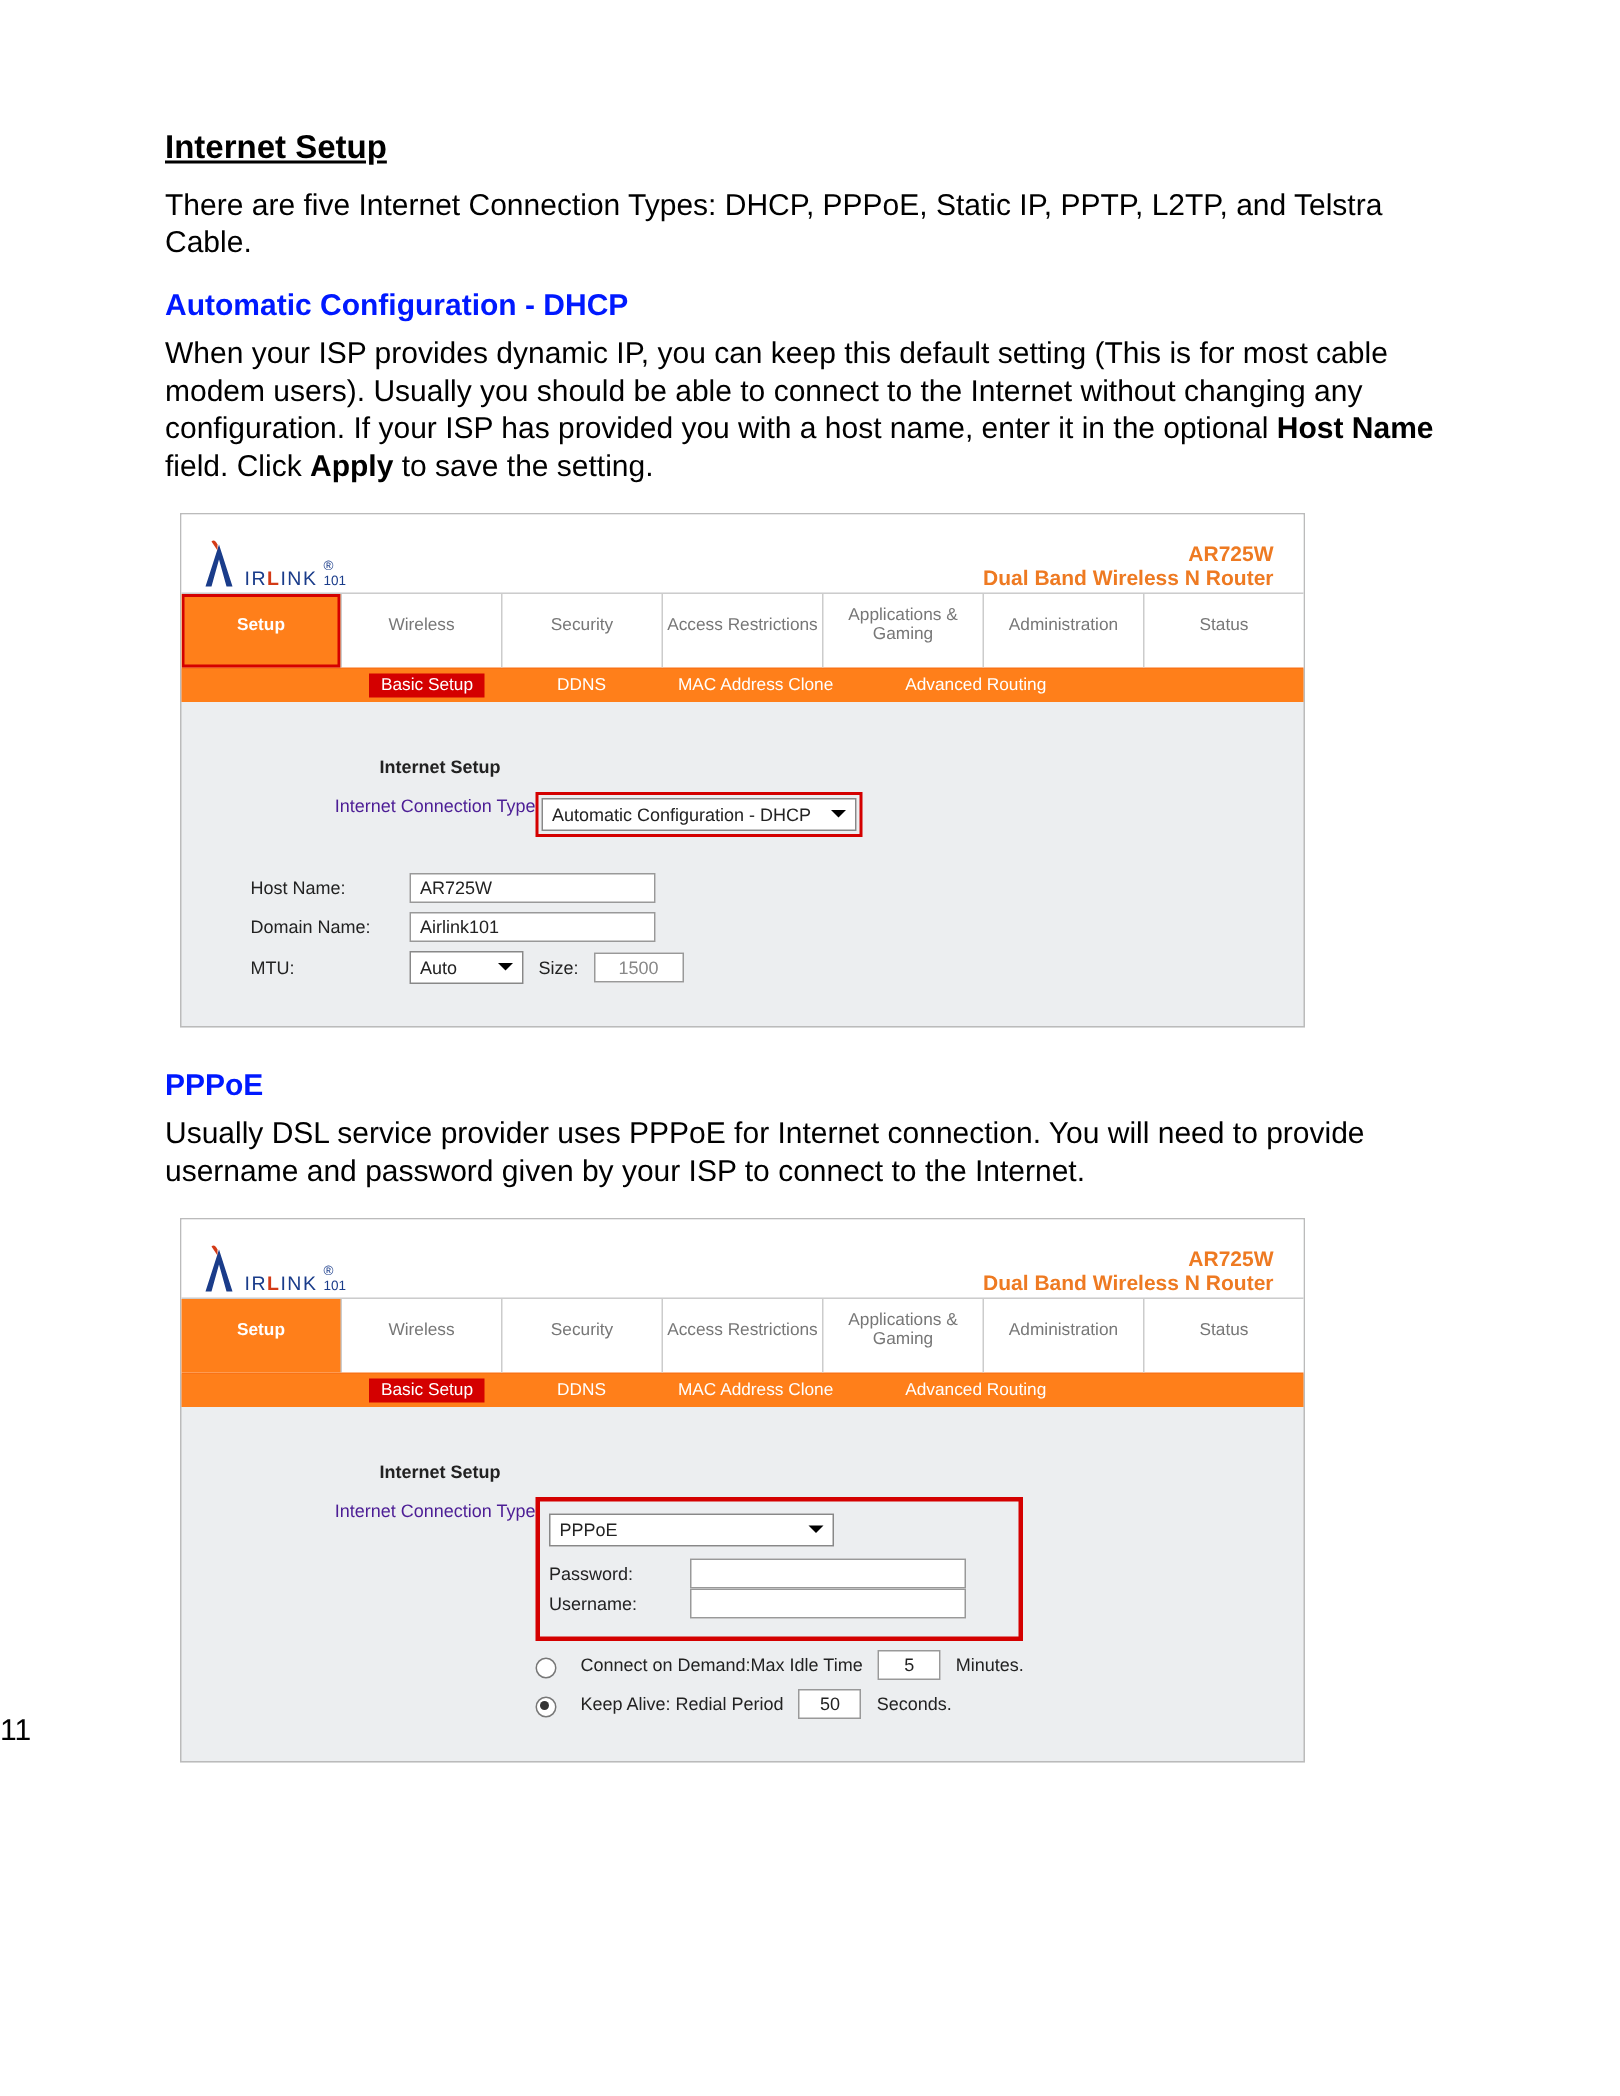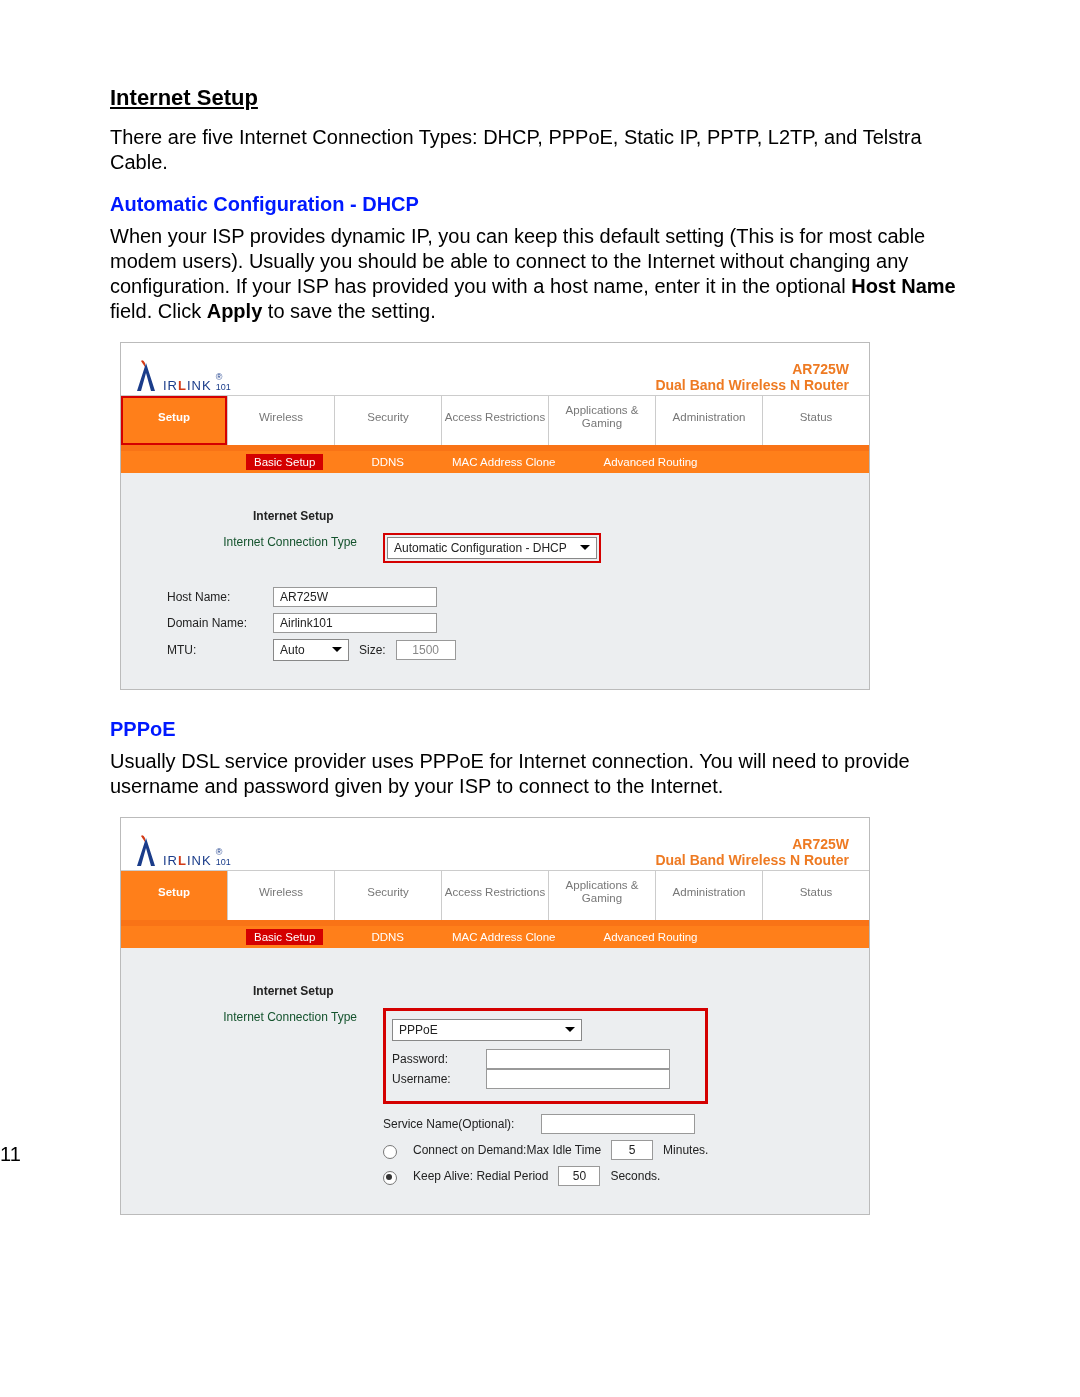--- a/index.html
+++ b/index.html
@@ -62,21 +62,21 @@
   .logo-text { font-size: 13px; color: #1a3c8a; letter-spacing: 1px; }
   .logo-text .red { color: #d33a16; font-weight: bold; }
   .logo-sub { font-size: 9px; color: #1a3c8a; margin-left: 2px; margin-bottom: 1px; }
   .head-right { text-align: right; }
   .model { color: #ee7a22; font-weight: bold; font-size: 14px; }
   .tagline { color: #ee7a22; font-weight: bold; font-size: 14px; }
 
   .main-tabs {
     display: flex;
     border-top: 1px solid #ccc;
-    border-bottom: 6px solid #f97316;
+    border-bottom: 1px solid #f97316;
     background: #fff;
   }
   .main-tab {
     flex: 1;
     text-align: center;
     padding: 5px 2px 12px 2px;
     font-size: 11.5px;
     color: #777;
     border-right: 1px solid #ccc;
     line-height: 1.1;
@@ -119,23 +119,22 @@
     padding-left: 86px;
   }
   .row {
     display: flex;
     align-items: flex-start;
     margin-bottom: 10px;
   }
   .label-col {
     width: 190px;
     text-align: right;
-    padding-right: 26px;
     padding-top: 2px;
-    color: #14532d;
+    color: #4c1d95;
     line-height: 1.25;
   }
   .field-col {
     display: flex;
     flex-direction: column;
     gap: 6px;
   }
   .inline-row { display: flex; align-items: center; gap: 10px; }
   .field-label { width: 96px; font-size: 12px; }
   .select {
@@ -315,24 +314,20 @@
             </div>
             <div class="inline-row">
               <span style="width:84px;">Password:</span>
               <span class="textin" style="width:170px;"></span>
             </div>
             <div class="inline-row" style="margin-bottom:6px;">
               <span style="width:84px;">Username:</span>
               <span class="textin" style="width:170px;"></span>
             </div>
           </div>
-          <div class="inline-row" style="margin-top:4px;">
-            <span style="width:148px;">Service Name(Optional):</span>
-            <span class="textin" style="width:140px;"></span>
-          </div>
           <div class="inline-row">
             <span class="radio"></span>
             <span>Connect on Demand:Max Idle Time</span>
             <span class="textin tiny">5</span>
             <span>Minutes.</span>
           </div>
           <div class="inline-row">
             <span class="radio checked"></span>
             <span>Keep Alive: Redial Period</span>
             <span class="textin tiny">50</span>

